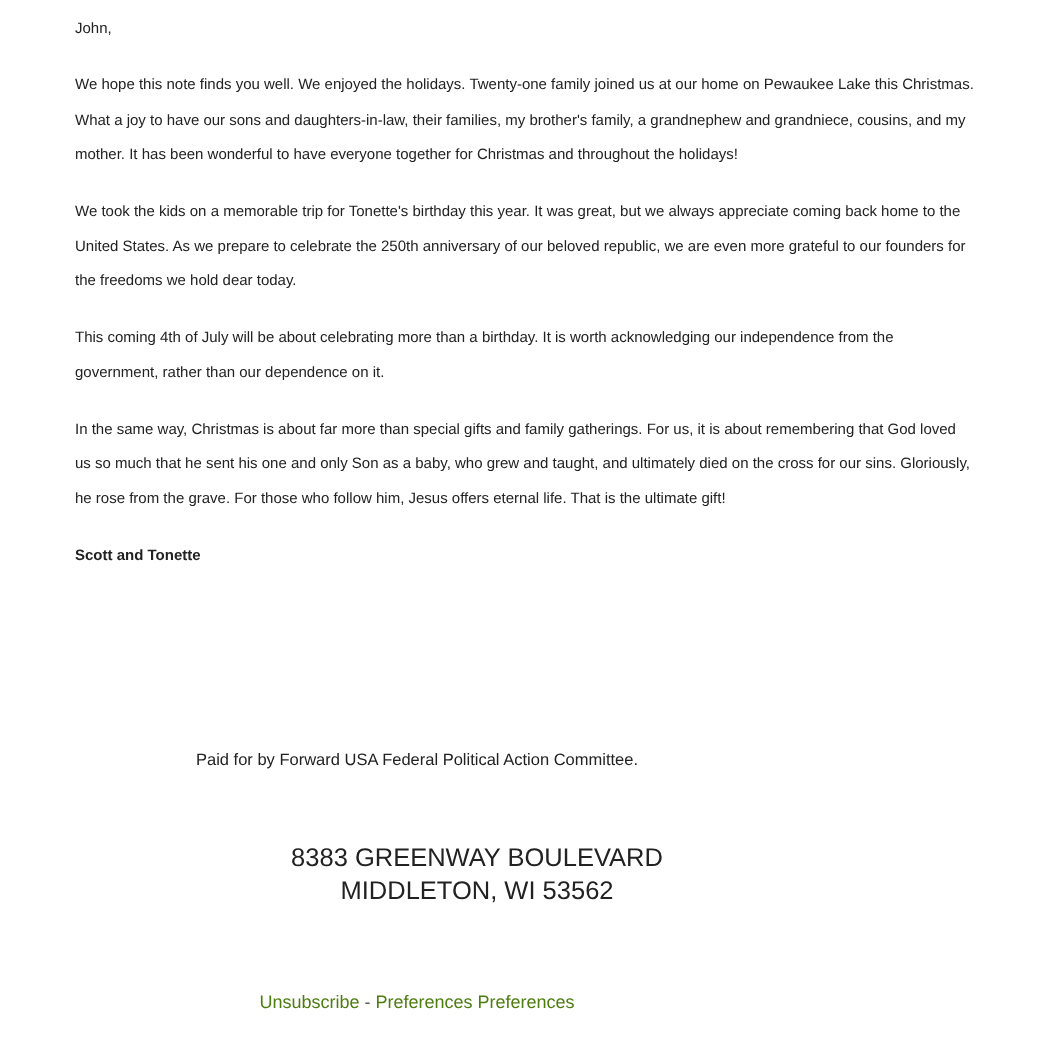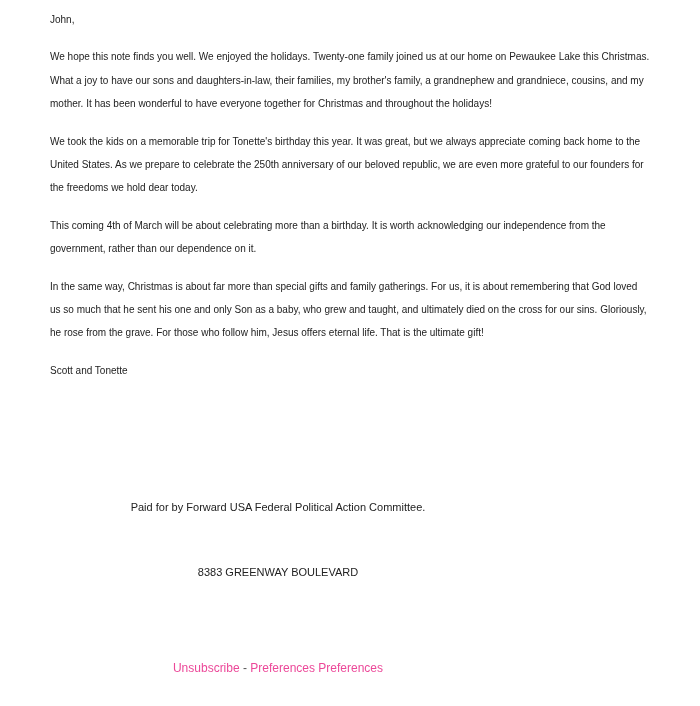--- a/index.html
+++ b/index.html
@@ -26,65 +26,67 @@
       margin: 0 0 14px 0;
     }
     .greeting {
       margin-bottom: 14px !important;
     }
     .closing {
       margin-top: 22px !important;
       margin-bottom: 0 !important;
     }
     .signature {
-      font-weight: normal;
+      font-weight: bold;
       margin: 0 !important;
     }
     .footer {
       position: absolute;
       left: 0;
       width: 556px;
       text-align: center;
       font-size: 11px;
       color: #222222;
     }
     .disclaimer {
       top: 496px;
       line-height: 22px;
     }
     .address {
       top: 561px;
       line-height: 22px;
-      font-size: 11px;
+      font-size: 17px;
+      margin-left: 40px;
     }
     .unsub {
       top: 661px;
       font-size: 12px;
       color: #555555;
     }
     .unsub a {
-      color: #ec4899;
+      color: #4d7c0f;
       text-decoration: none;
     }
   </style>
 </head>
 <body>
 
 <div class="letter">
   <p class="greeting">John,</p>
   <p>We hope this note finds you well. We enjoyed the holidays. Twenty-one family joined us at our home on Pewaukee Lake this Christmas. What a joy to have our sons and daughters-in-law, their families, my brother's family, a grandnephew and grandniece, cousins, and my mother. It has been wonderful to have everyone together for Christmas and throughout the holidays!</p>
   <p>We took the kids on a memorable trip for Tonette's birthday this year. It was great, but we always appreciate coming back home to the United States. As we prepare to celebrate the 250th anniversary of our beloved republic, we are even more grateful to our founders for the freedoms we hold dear today.</p>
-  <p>This coming 4th of March will be about celebrating more than a birthday. It is worth acknowledging our independence from the government, rather than our dependence on it.</p>
+  <p>This coming 4th of July will be about celebrating more than a birthday. It is worth acknowledging our independence from the government, rather than our dependence on it.</p>
   <p>In the same way, Christmas is about far more than special gifts and family gatherings. For us, it is about remembering that God loved us so much that he sent his one and only Son as a baby, who grew and taught, and ultimately died on the cross for our sins. Gloriously, he rose from the grave. For those who follow him, Jesus offers eternal life. That is the ultimate gift!</p>
   <p class="signature">Scott and Tonette</p>
 </div>
 
 <div class="footer disclaimer">
   <div>Paid for by Forward USA Federal Political Action Committee.</div>
 </div>
 
 <div class="footer address">
   <div>8383 GREENWAY BOULEVARD</div>
+  <div>MIDDLETON, WI 53562</div>
 </div>
 
 <div class="footer unsub">
   <a href="#">Unsubscribe</a><span> - </span><a href="#">Preferences Preferences</a>
 </div>
 
 </body></html>

